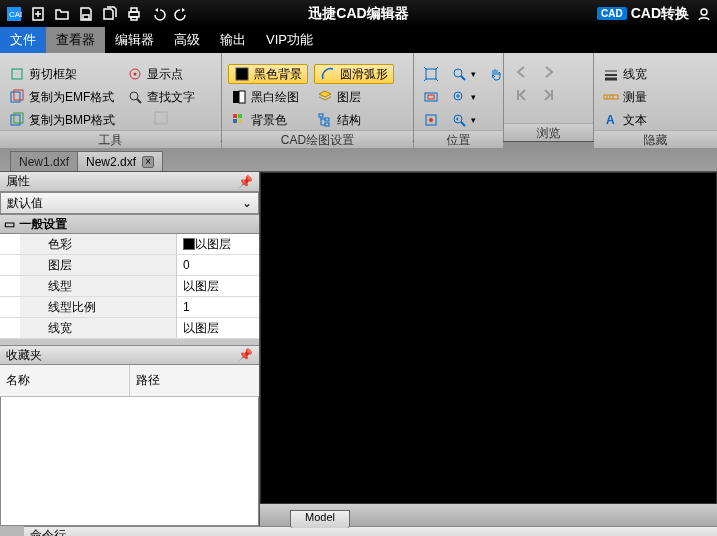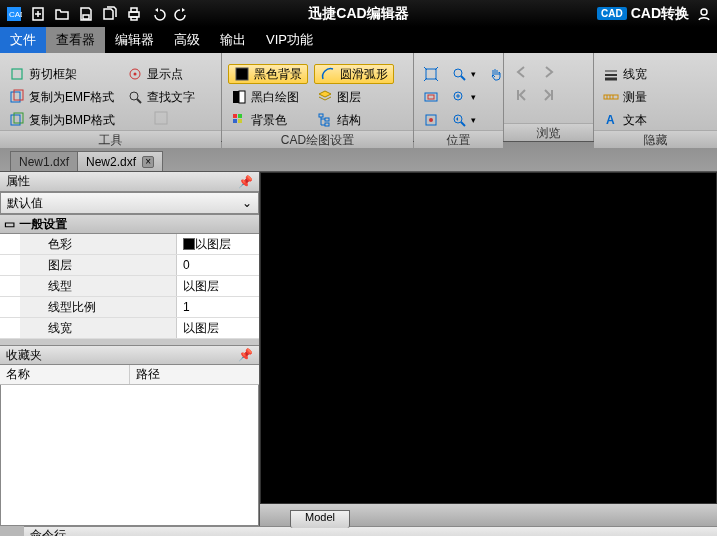--- a/index.html
+++ b/index.html
@@ -48,21 +48,21 @@
   .combo .arrow { margin-left:auto; }
   .prop-section { height:20px; background:linear-gradient(#d8d8d8,#c0c0c0); border:1px solid #888; border-left:none;border-right:none; display:flex; align-items:center; padding:0 4px; font-size:12px; font-weight:bold; gap:4px;}
   .prop-grid { background:#fff; }
   .prop-row { display:flex; height:21px; border-bottom:1px solid #ddd; font-size:12px; align-items:center;}
   .prop-row .k { width:157px; padding-left:28px; background:#efefef; border-right:1px solid #ccc; height:100%; display:flex; align-items:center;margin-left:20px;}
   .prop-row .v { flex:1; padding-left:6px; display:flex; align-items:center; }
   .swatch { width:12px;height:12px;background:#000;border:1px solid #666;display:inline-block;}
   .propscroll { background:#c8c8c8; height:6px;}
   .fav-title { height:20px; background: linear-gradient(#e6e6e6,#c8c8c8); border-top:1px solid #888;border-bottom:1px solid #888; display:flex; align-items:center; padding:0 6px; font-size:12px;}
   .fav-title .pin { margin-left:auto; cursor:pointer;}
-  .fav-header { display:flex; height:20px; background:#f4f4f4; border-bottom:1px solid #bbb; font-size:12px;}
+  .fav-header { display:flex; height:32px; background:#f4f4f4; border-bottom:1px solid #bbb; font-size:12px;}
   .fav-header .c { flex:1; padding-left:6px; display:flex; align-items:center; border-right:1px solid #ccc;}
   .fav-body { flex:1; background:#fff; border:1px solid #888; border-top:none;}
   .canvas-wrap { flex:1; display:flex; flex-direction:column; background:#707070;}
   .canvas { flex:1; background:#000; border:1px solid #333; margin:0;}
   .modelbar { height:22px; background:linear-gradient(#cfcfcf,#a8a8a8); display:flex; align-items:flex-end; padding-left:30px;}
   .modeltab { height:18px; padding:0 14px; font-size:11px; background:linear-gradient(#f0f0f0,#d0d0d0); border:1px solid #666; border-bottom:none; border-radius: 0 0 3px 3px; transform: translateY(2px); cursor:pointer;}
 
   .cmdline { height:18px; background:linear-gradient(#ececec,#d0d0d0); border-top:1px solid #888; padding:0 6px; font-size:12px; display:flex; align-items:center;margin-left:24px;}
 
   

